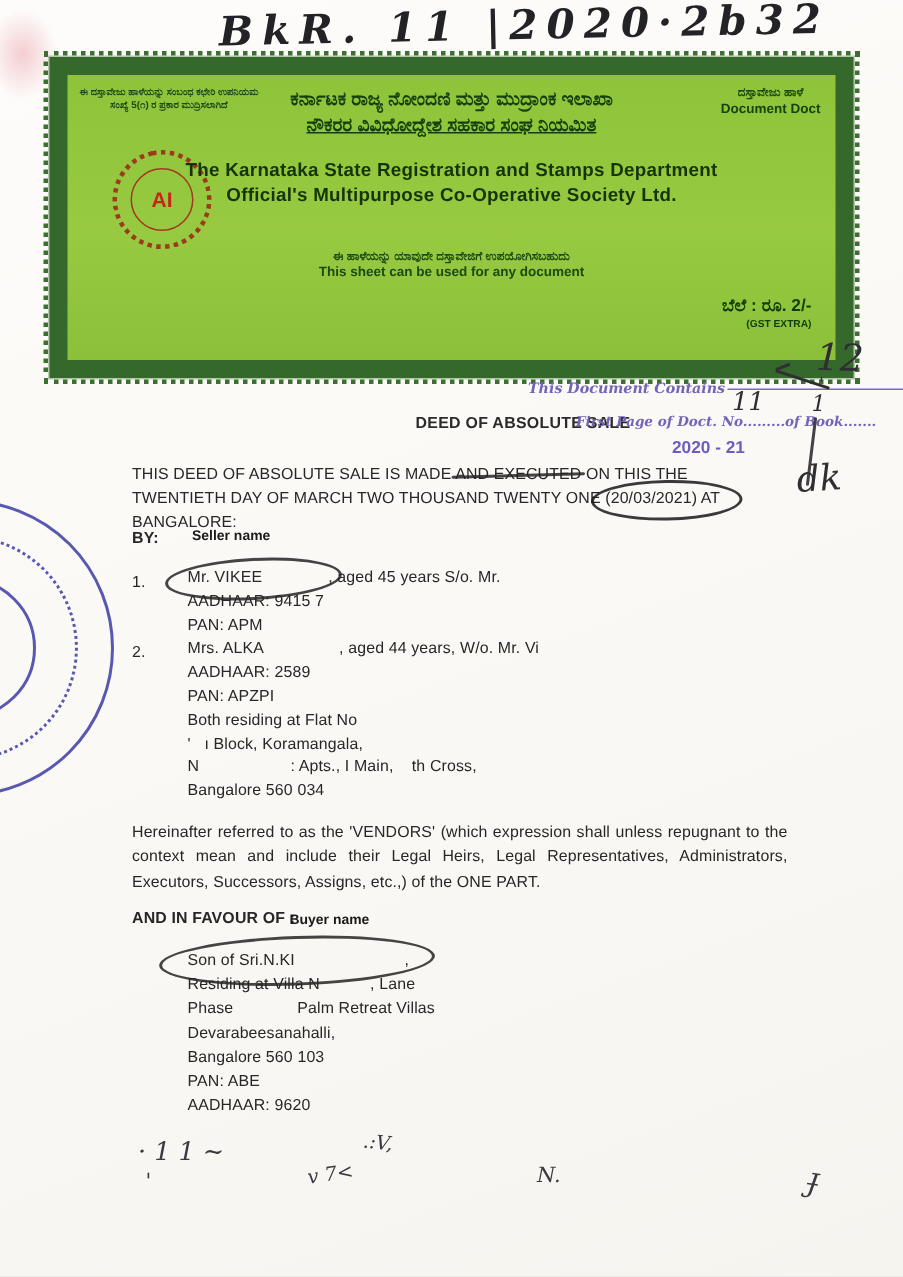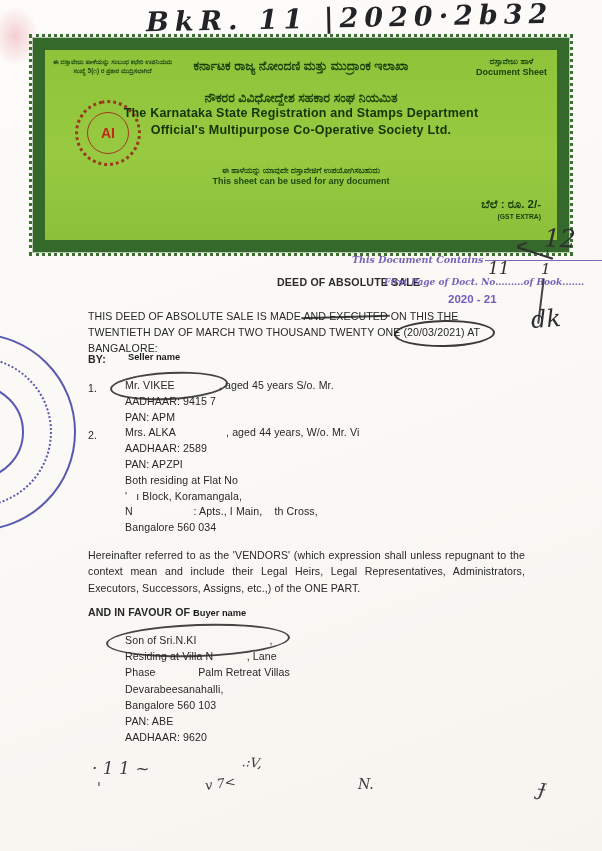--- a/index.html
+++ b/index.html
@@ -25,21 +25,21 @@
     position:absolute; left:12px; top:12px; right:12px; bottom:12px;
     background:linear-gradient(180deg,#8ec33a 0%,#97ca41 55%,#8cc039 100%);
   }
   .kn { font-weight:bold; color:#1d4a12;text-align:center; }
   .print-note { position:absolute; left:8px; top:7px; font-size:6.5px; line-height:9px; text-align:center; }
   .docsheet { position:absolute; right:10px; top:7px; text-align:center; }
   .docsheet .kn-lbl { font-size:8px; }
   .docsheet .en-lbl { font-size:9px; font-weight:bold; color:#17430f; }
   .dept-kn { position:absolute; left:0; right:0; text-align:center; font-size:12.5px; font-weight:bold; color:#163f0c; }
   .dept-kn1 { top:9px; }
-  .dept-kn2 { top:41px; }
+  .dept-kn2 { top:26px;text-decoration:underline; }
   .dept-en { position:absolute; left:0; right:0; text-align:center; font-size:12.5px; font-weight:bold; color:#163409; letter-spacing:.2px; }
   .dept-en1 { top:56px; }
   .dept-en2 { top:73px; }
   .usage { position:absolute; left:0; right:0; text-align:center; color:#1c4a12; font-weight:bold; }
   .usage-kn { top:116px; font-size:8px; }
   .usage-en { top:126px; font-size:9px; }
   .value-lbl { position:absolute; right:16px; top:148px; font-size:11.5px; font-weight:bold; color:#123d0a; }
   .gst-lbl { position:absolute; right:16px; top:163px; font-size:6.8px; font-weight:bold; color:#123d0a; }
   .seal { position:absolute; left:30px; top:50px; width:66px; height:66px;
           border:3px dotted #9c3a1c; border-radius:50%; transform:rotate(-12deg); }
@@ -112,21 +112,21 @@
   <div class="hand hand-header">BkR. 11  |2020·2b32</div>
 
   <div class="stamp-outer">
     <div class="stamp-inner">
       <div class="print-note kn">
         <div>ಈ ದಸ್ತಾವೇಜು ಹಾಳೆಯನ್ನು ಸಂಬಂಧ ಕಛೇರಿ ಉಪನಿಯಮ</div>
         <div>ಸಂಖ್ಯೆ 5(೧) ರ ಪ್ರಕಾರ ಮುದ್ರಿಸಲಾಗಿದೆ</div>
       </div>
       <div class="docsheet">
         <div class="kn kn-lbl">ದಸ್ತಾವೇಜು ಹಾಳೆ</div>
-        <div class="en-lbl">Document Sheet</div>
+        <div class="en-lbl">Document Doct</div>
       </div>
       <div class="dept-kn dept-kn1">ಕರ್ನಾಟಕ ರಾಜ್ಯ ನೋಂದಣಿ ಮತ್ತು ಮುದ್ರಾಂಕ ಇಲಾಖಾ</div>
       <div class="dept-kn dept-kn2">ನೌಕರರ ವಿವಿಧೋದ್ದೇಶ ಸಹಕಾರ ಸಂಘ ನಿಯಮಿತ</div>
 
       <div class="seal">
         <div class="seal-core">AI</div>
       </div>
 
       <div class="dept-en dept-en1">The Karnataka State Registration and Stamps Department</div>
       <div class="dept-en dept-en2">Official's Multipurpose Co-Operative Society Ltd.</div>

